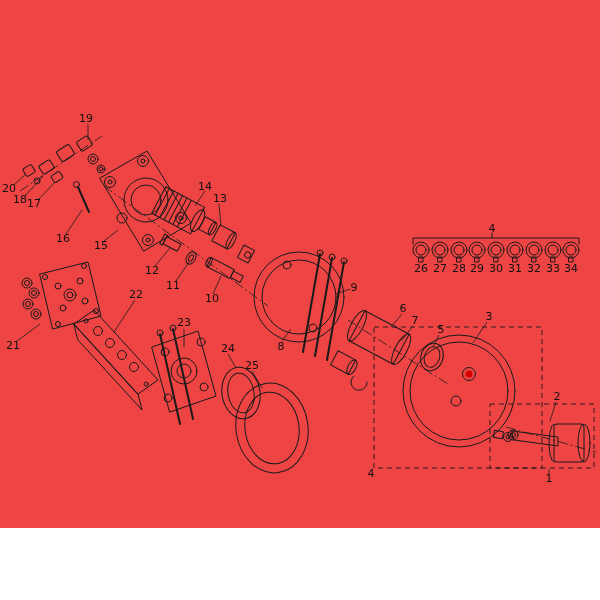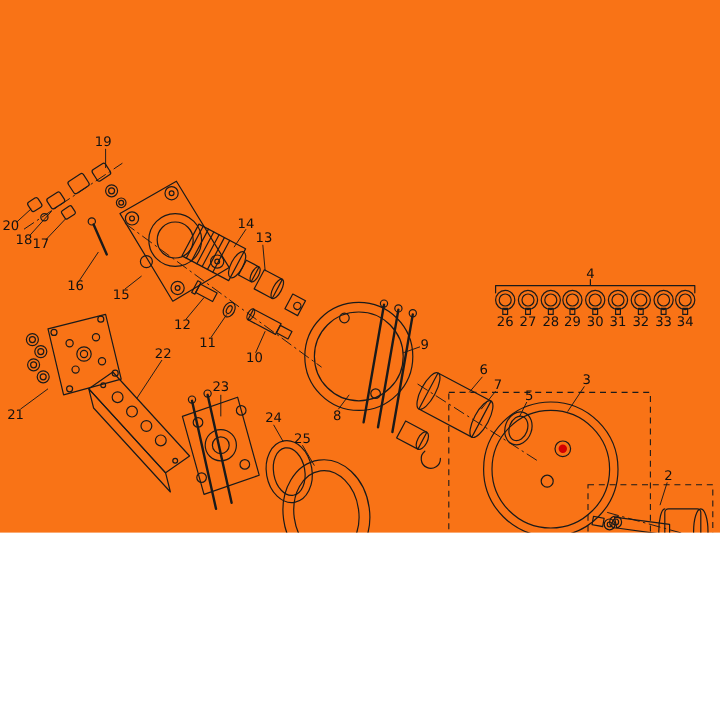--- a/index.html
+++ b/index.html
@@ -1,16 +1,16 @@
 <!DOCTYPE html>
 <html><head>
 <meta charset="utf-8">
 <style>
   html,body{margin:0;padding:0;background:#ffffff}
-  .stage{width:600px;height:444px;position:relative;background:#f97316;overflow:hidden}
+  .stage{width:600px;height:528px;position:relative;background:#ef4444;overflow:hidden}
   svg{display:block}
   .ln{fill:none;stroke:#1a1a1a;stroke-width:1;stroke-linejoin:round;stroke-linecap:round}
   .scr{fill:none;stroke:#1a1a1a;stroke-width:2;stroke-linecap:round}
   .axis{fill:none;stroke:#1a1a1a;stroke-width:.8;stroke-dasharray:10 3 2 3}
   .dashed{fill:none;stroke:#1a1a1a;stroke-width:.9;stroke-dasharray:5 4}
   .lead{fill:none;stroke:#1a1a1a;stroke-width:.8}
   text{font-family:"DejaVu Sans",sans-serif;font-size:11px;fill:#111;text-anchor:middle}
 </style>
 </head>
 <body>

